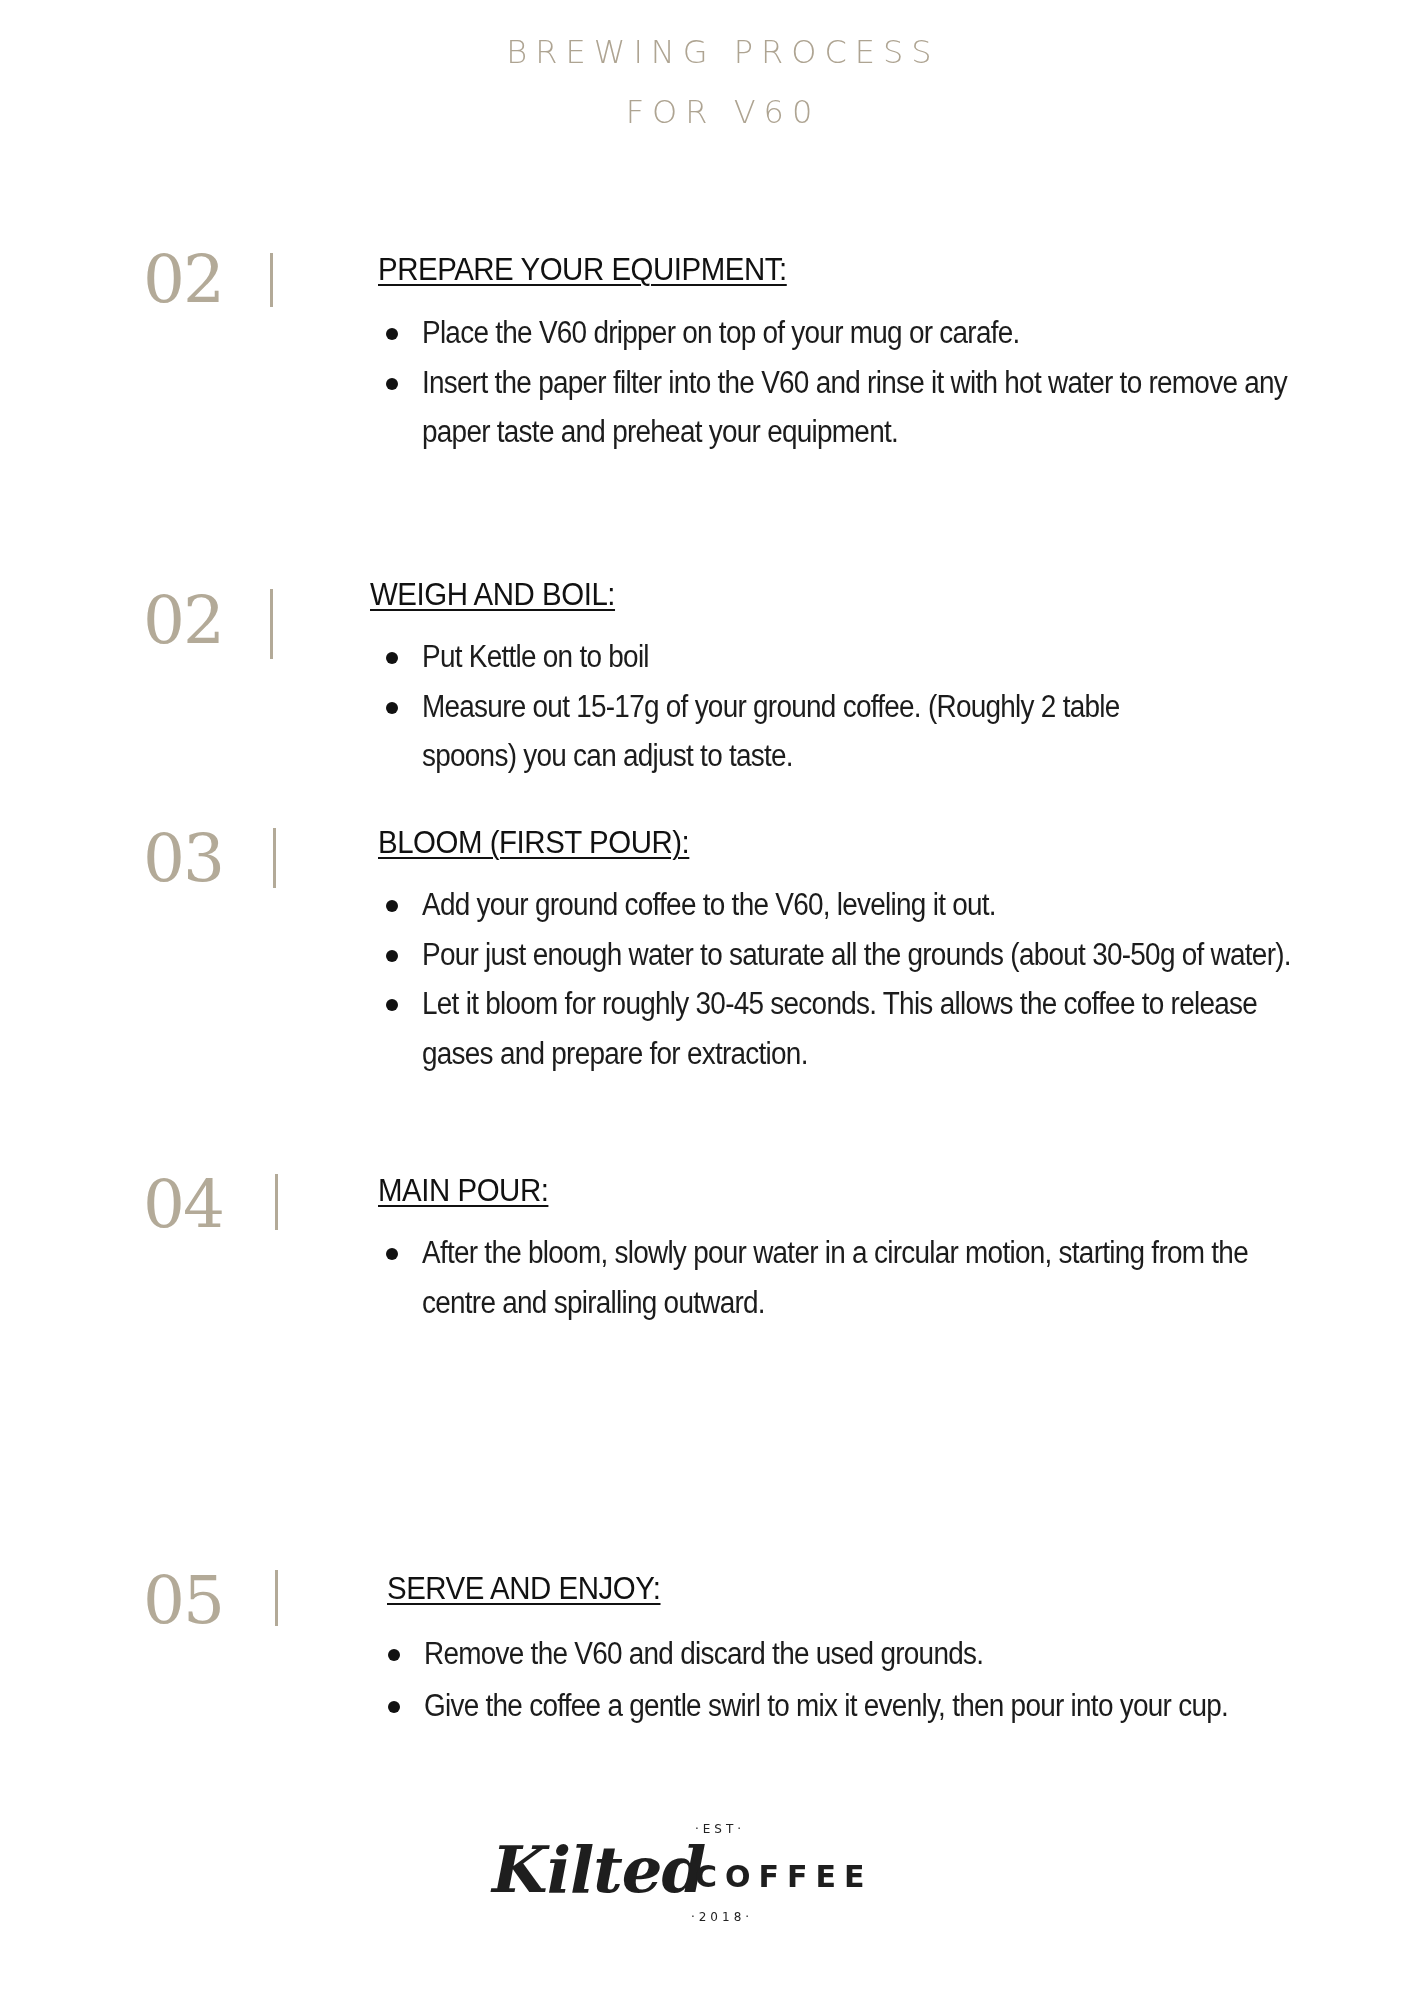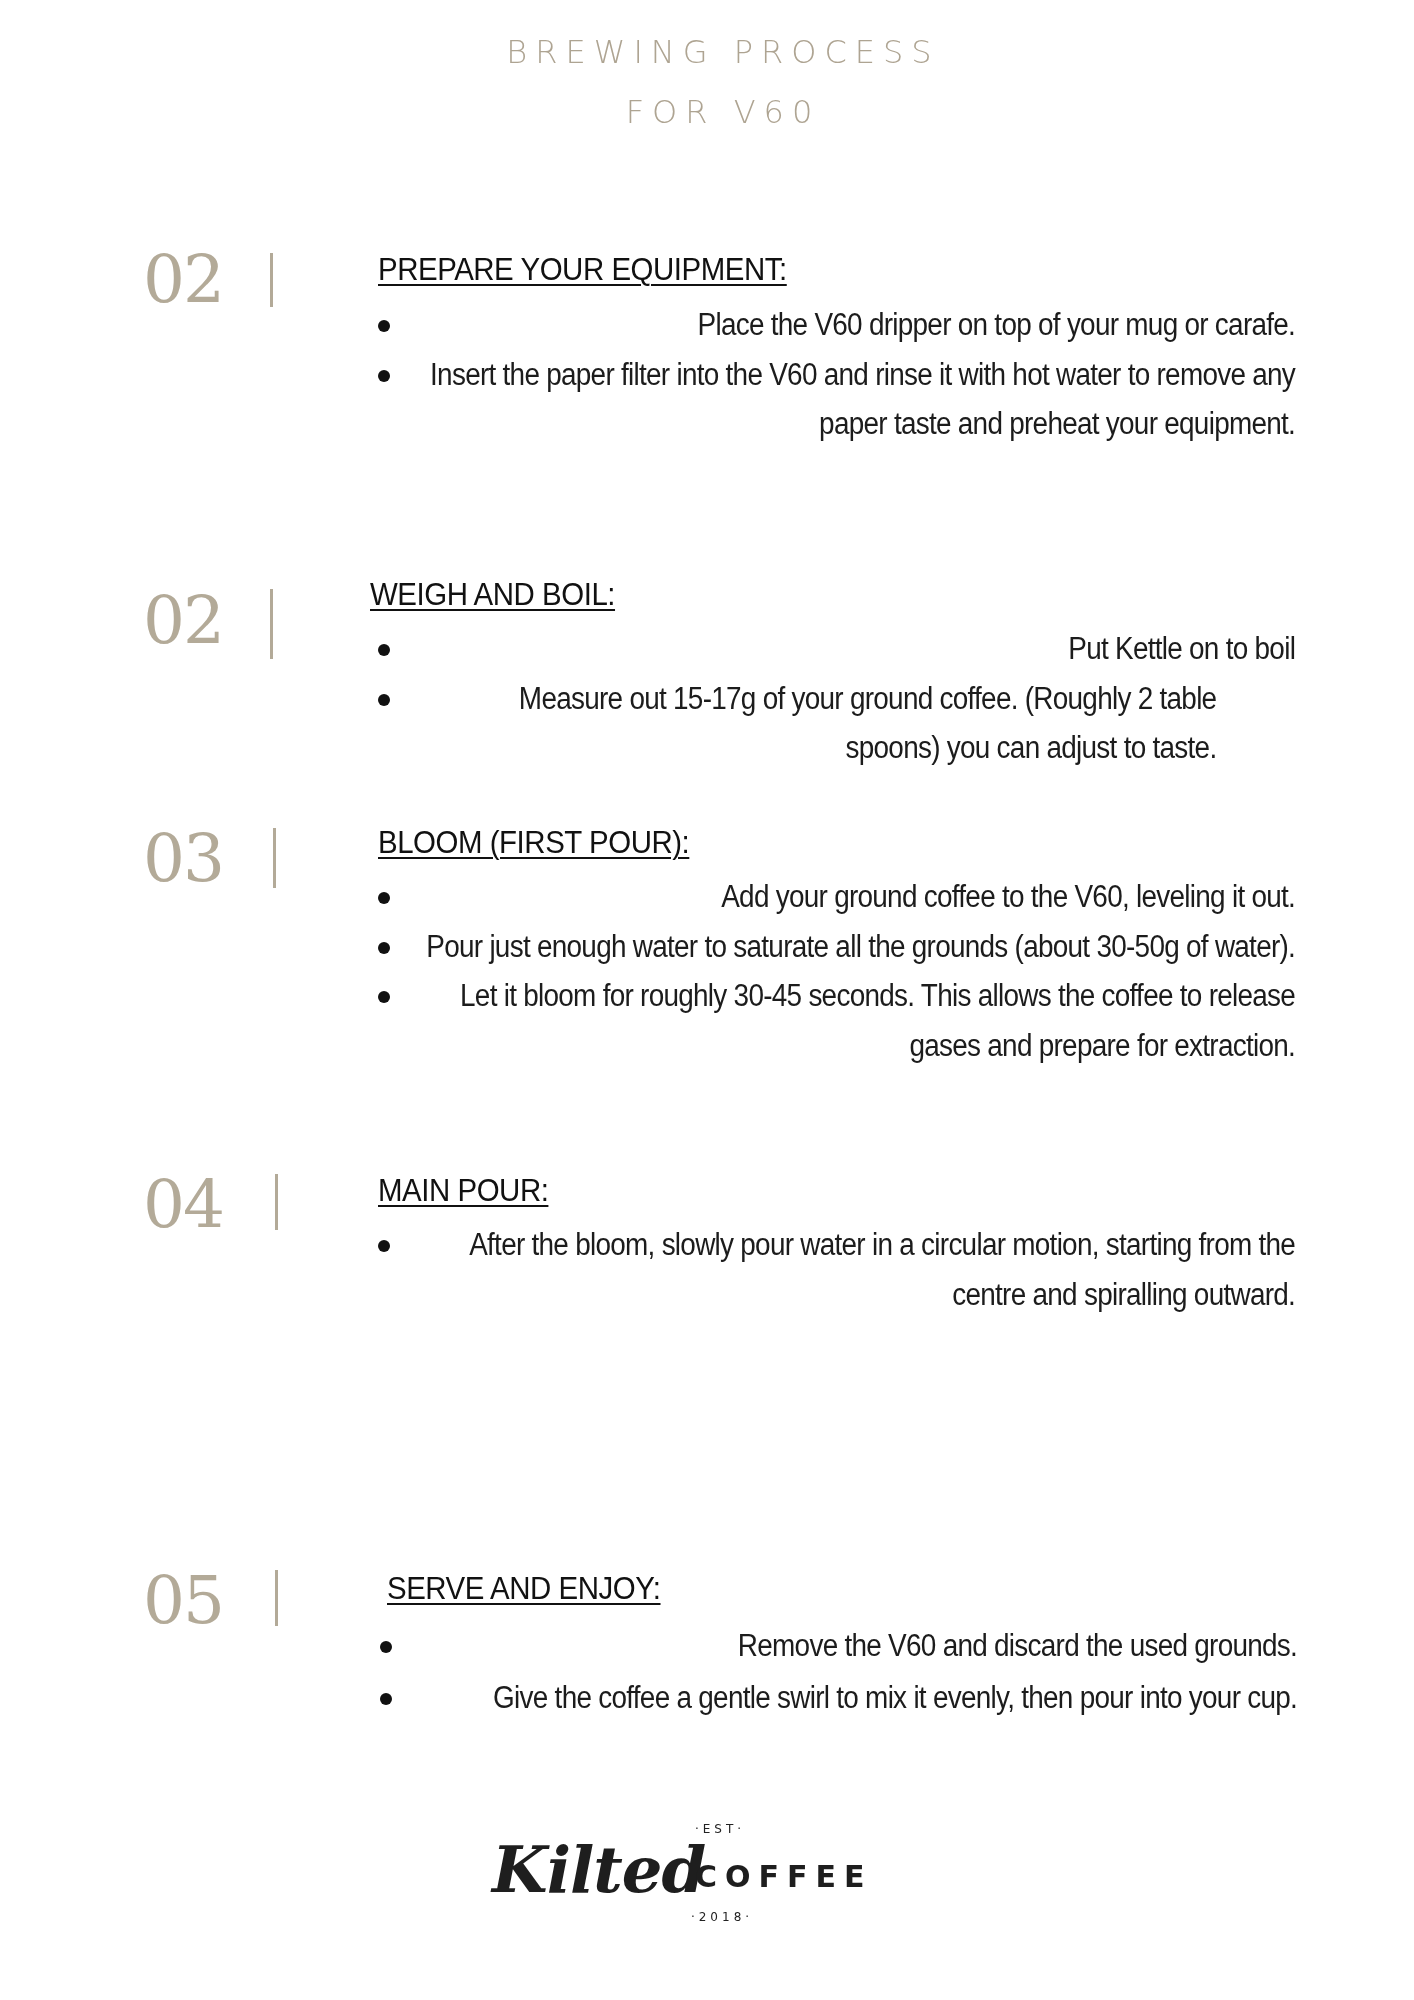--- a/index.html
+++ b/index.html
@@ -63,25 +63,24 @@
       text-decoration-thickness: 2px;
       text-underline-offset: 4px;
       letter-spacing: -0.5px;
       transform: scaleX(0.92);
       transform-origin: left center;
       white-space: nowrap;
     }
     .bullets {
       position: absolute;
       left: 368px;
-      margin: 8px;
+      margin: 16px;
       padding: 0;
       list-style: none;
       width: 920px;
-      text-align: right;
     }
     .bullets li {
       position: relative;
       padding-left: 38px;
       font-family: "Liberation Sans", sans-serif;
       font-weight: 400;
       font-size: 31px;
       line-height: 49.5px;
       color: #1c1c1c;
       letter-spacing: -0.8px;

